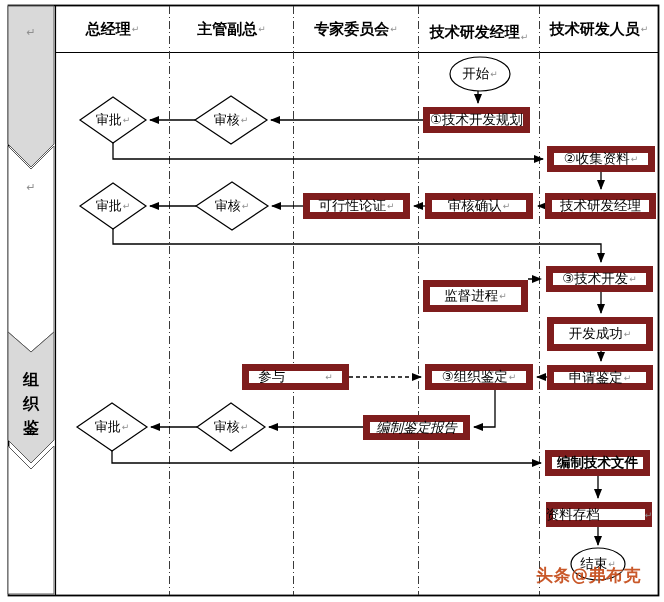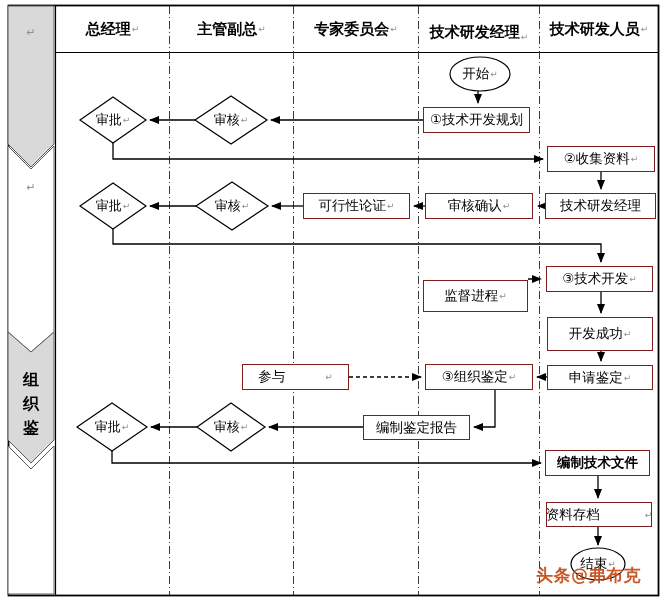--- a/index.html
+++ b/index.html
@@ -2,21 +2,21 @@
 <html><head>
 <meta charset="utf-8">
 <style>
   html,body { margin:0; padding:0; background:#fff; }
   .canvas {
     position:relative; width:664px; height:602px; background:#ffffff;
     font-family:"DejaVu Sans", sans-serif; color:#000; overflow:hidden;
   }
   .overlay { position:absolute; left:0; top:0; z-index:0; }
   .box {
-    position:absolute; box-sizing:border-box; border:1px solid #7f1d1d; background:#fff;
+    position:absolute; box-sizing:border-box; border:7px solid #7f1d1d; background:#fff;
     display:flex; align-items:center; justify-content:center;
     font-size:13.5px; white-space:nowrap; z-index:2; letter-spacing:0;
   }
   .lbl { position:absolute; display:flex; align-items:center; justify-content:center;
          white-space:nowrap; z-index:2; }
   .dlabel { font-size:13px; }
   .elabel { font-size:13.5px; }
   .hdr { position:absolute; top:16px; height:26px; display:flex; align-items:center;
          justify-content:center; font-weight:bold; font-size:15px; white-space:nowrap; z-index:2; }
   .rm { font-size:9px; color:#8f8f8f; margin-left:1px; font-weight:normal; }
@@ -172,21 +172,21 @@
       <span class="rm">↵</span>
   </div>
   <div class="box" style="left:425px;top:364px;width:108px;height:26px;">
     <span>③组织鉴定</span>
       <span class="rm">↵</span>
   </div>
   <div class="box" style="left:242px;top:364px;width:107px;height:26px;gap:39px;">
     <span>参与</span>
       <span class="rm">↵</span>
   </div>
-  <div class="box" style="left:363px;top:415px;width:107px;height:25px;">
+  <div class="box" style="left:363px;top:415px;width:107px;height:25px;font-style:italic;">
     <span>编制鉴定报告</span>
   </div>
   <div class="box" style="left:545px;top:450px;width:105px;height:26px;font-weight:bold;">
     <span>编制技术文件</span>
   </div>
   <div class="box" style="left:546px;top:502px;width:106px;height:25px;gap:44px;">
     <span>资料存档</span>
       <span class="rm">↵</span>
   </div>
 

